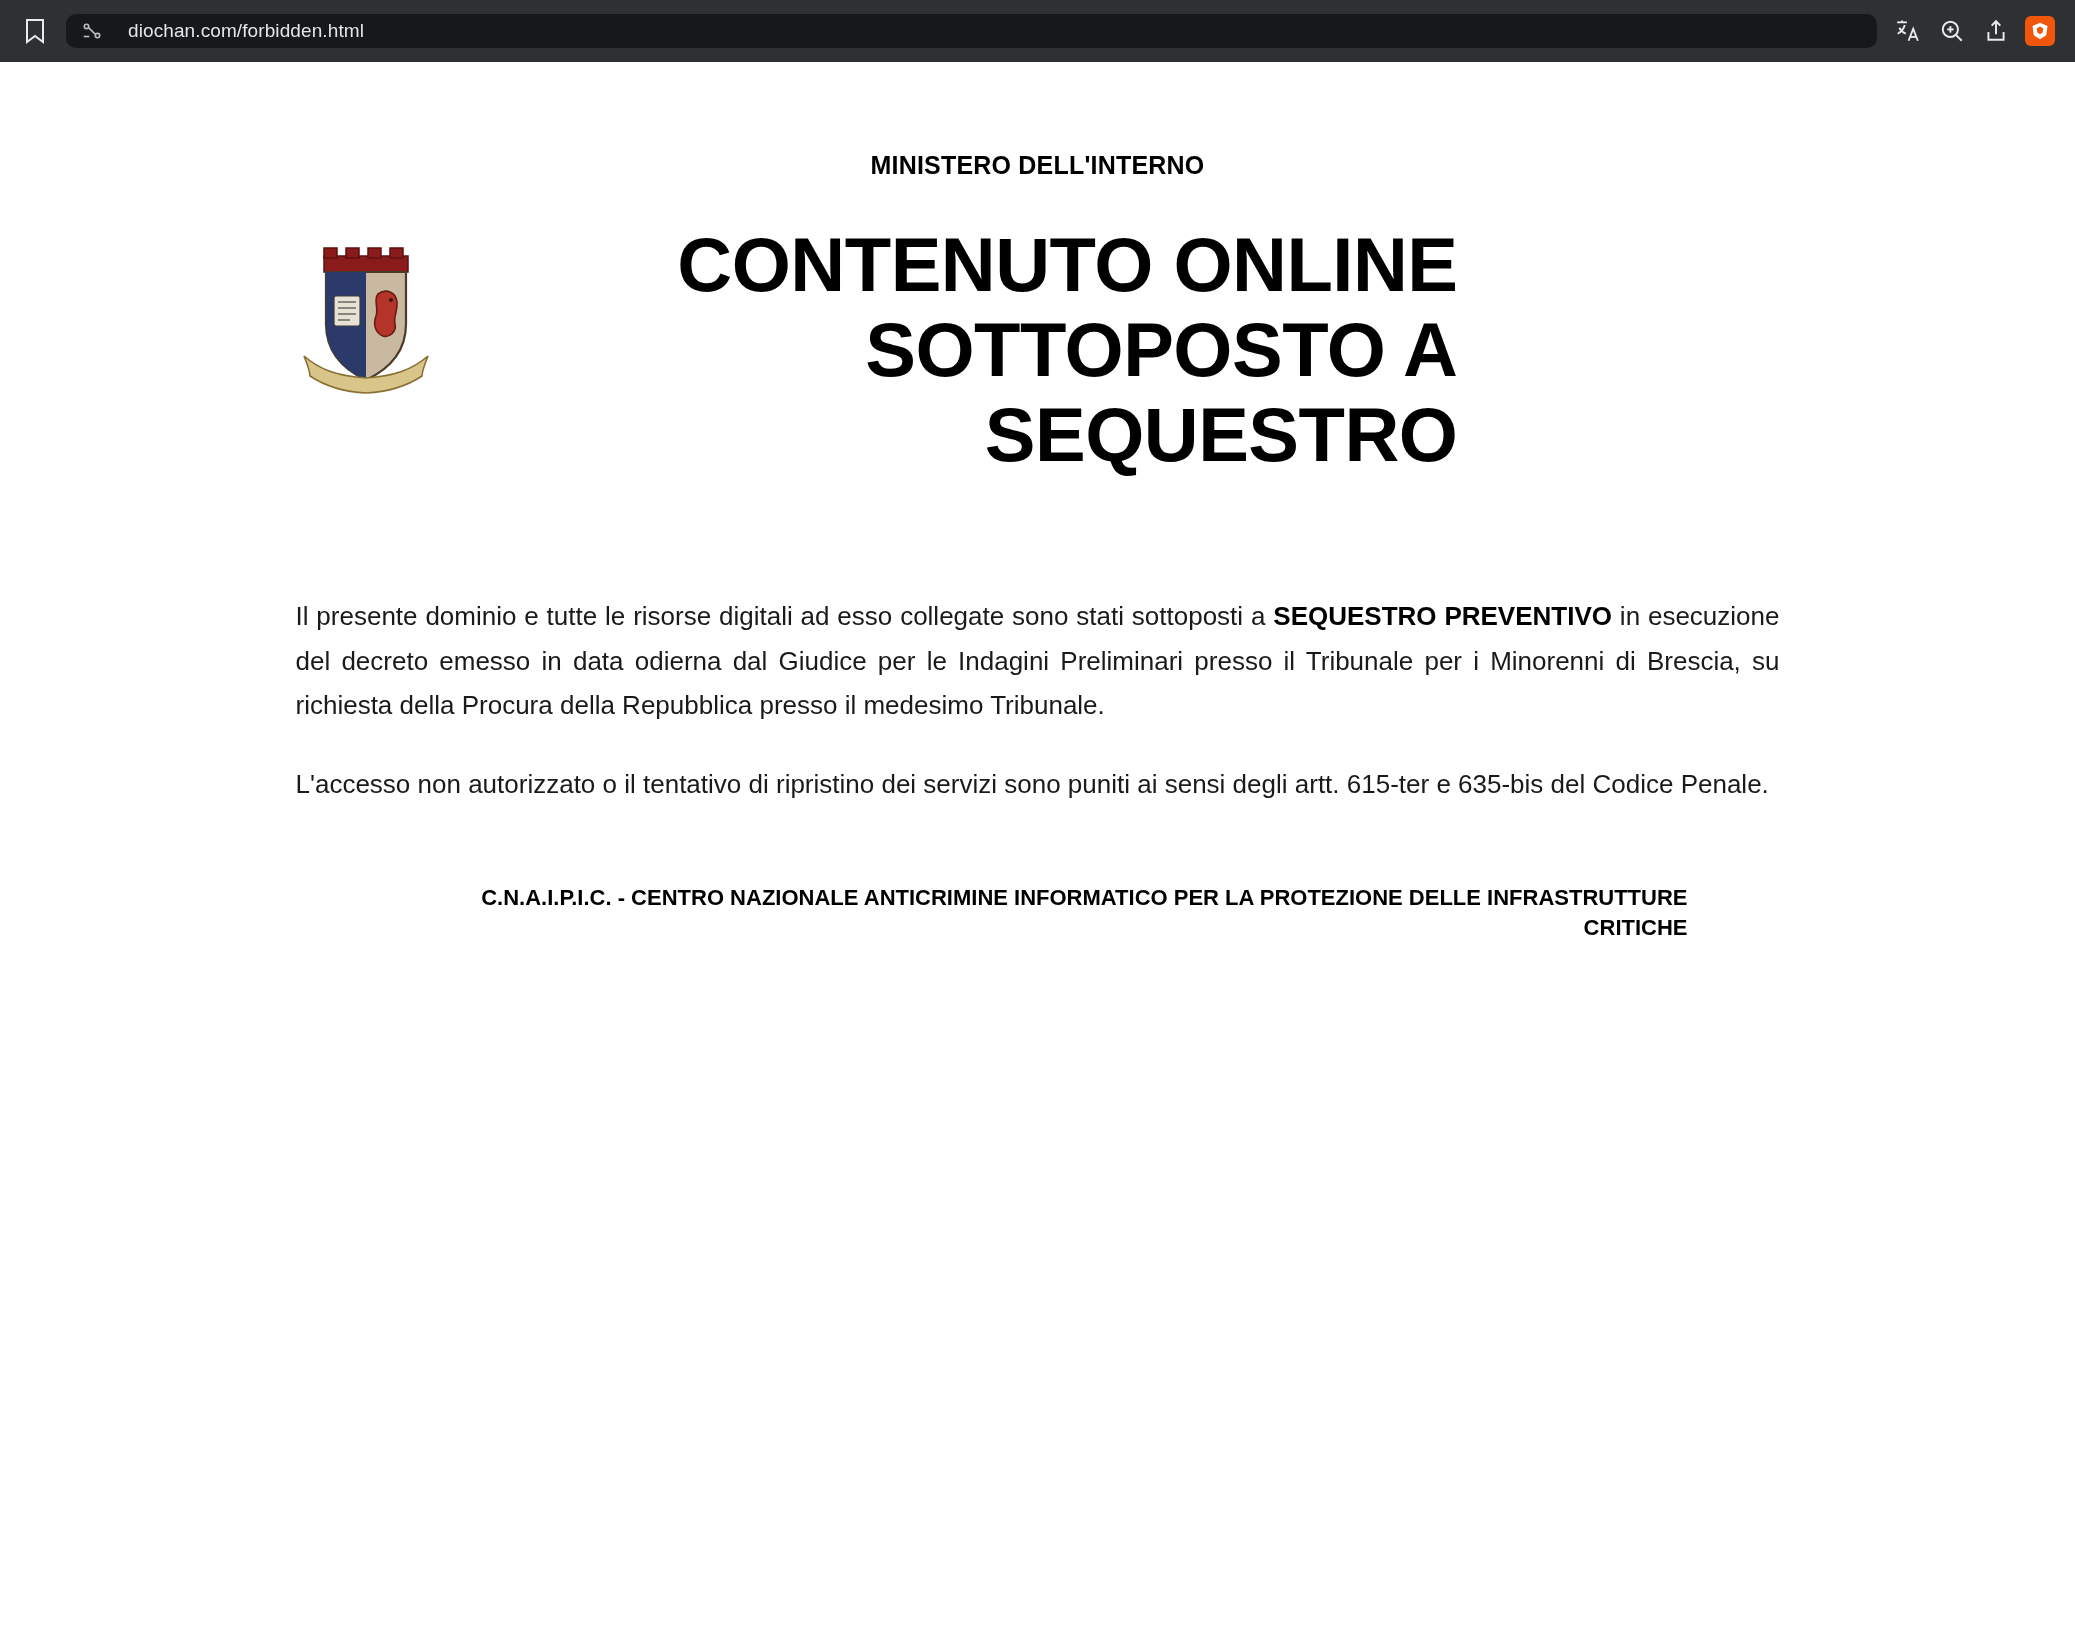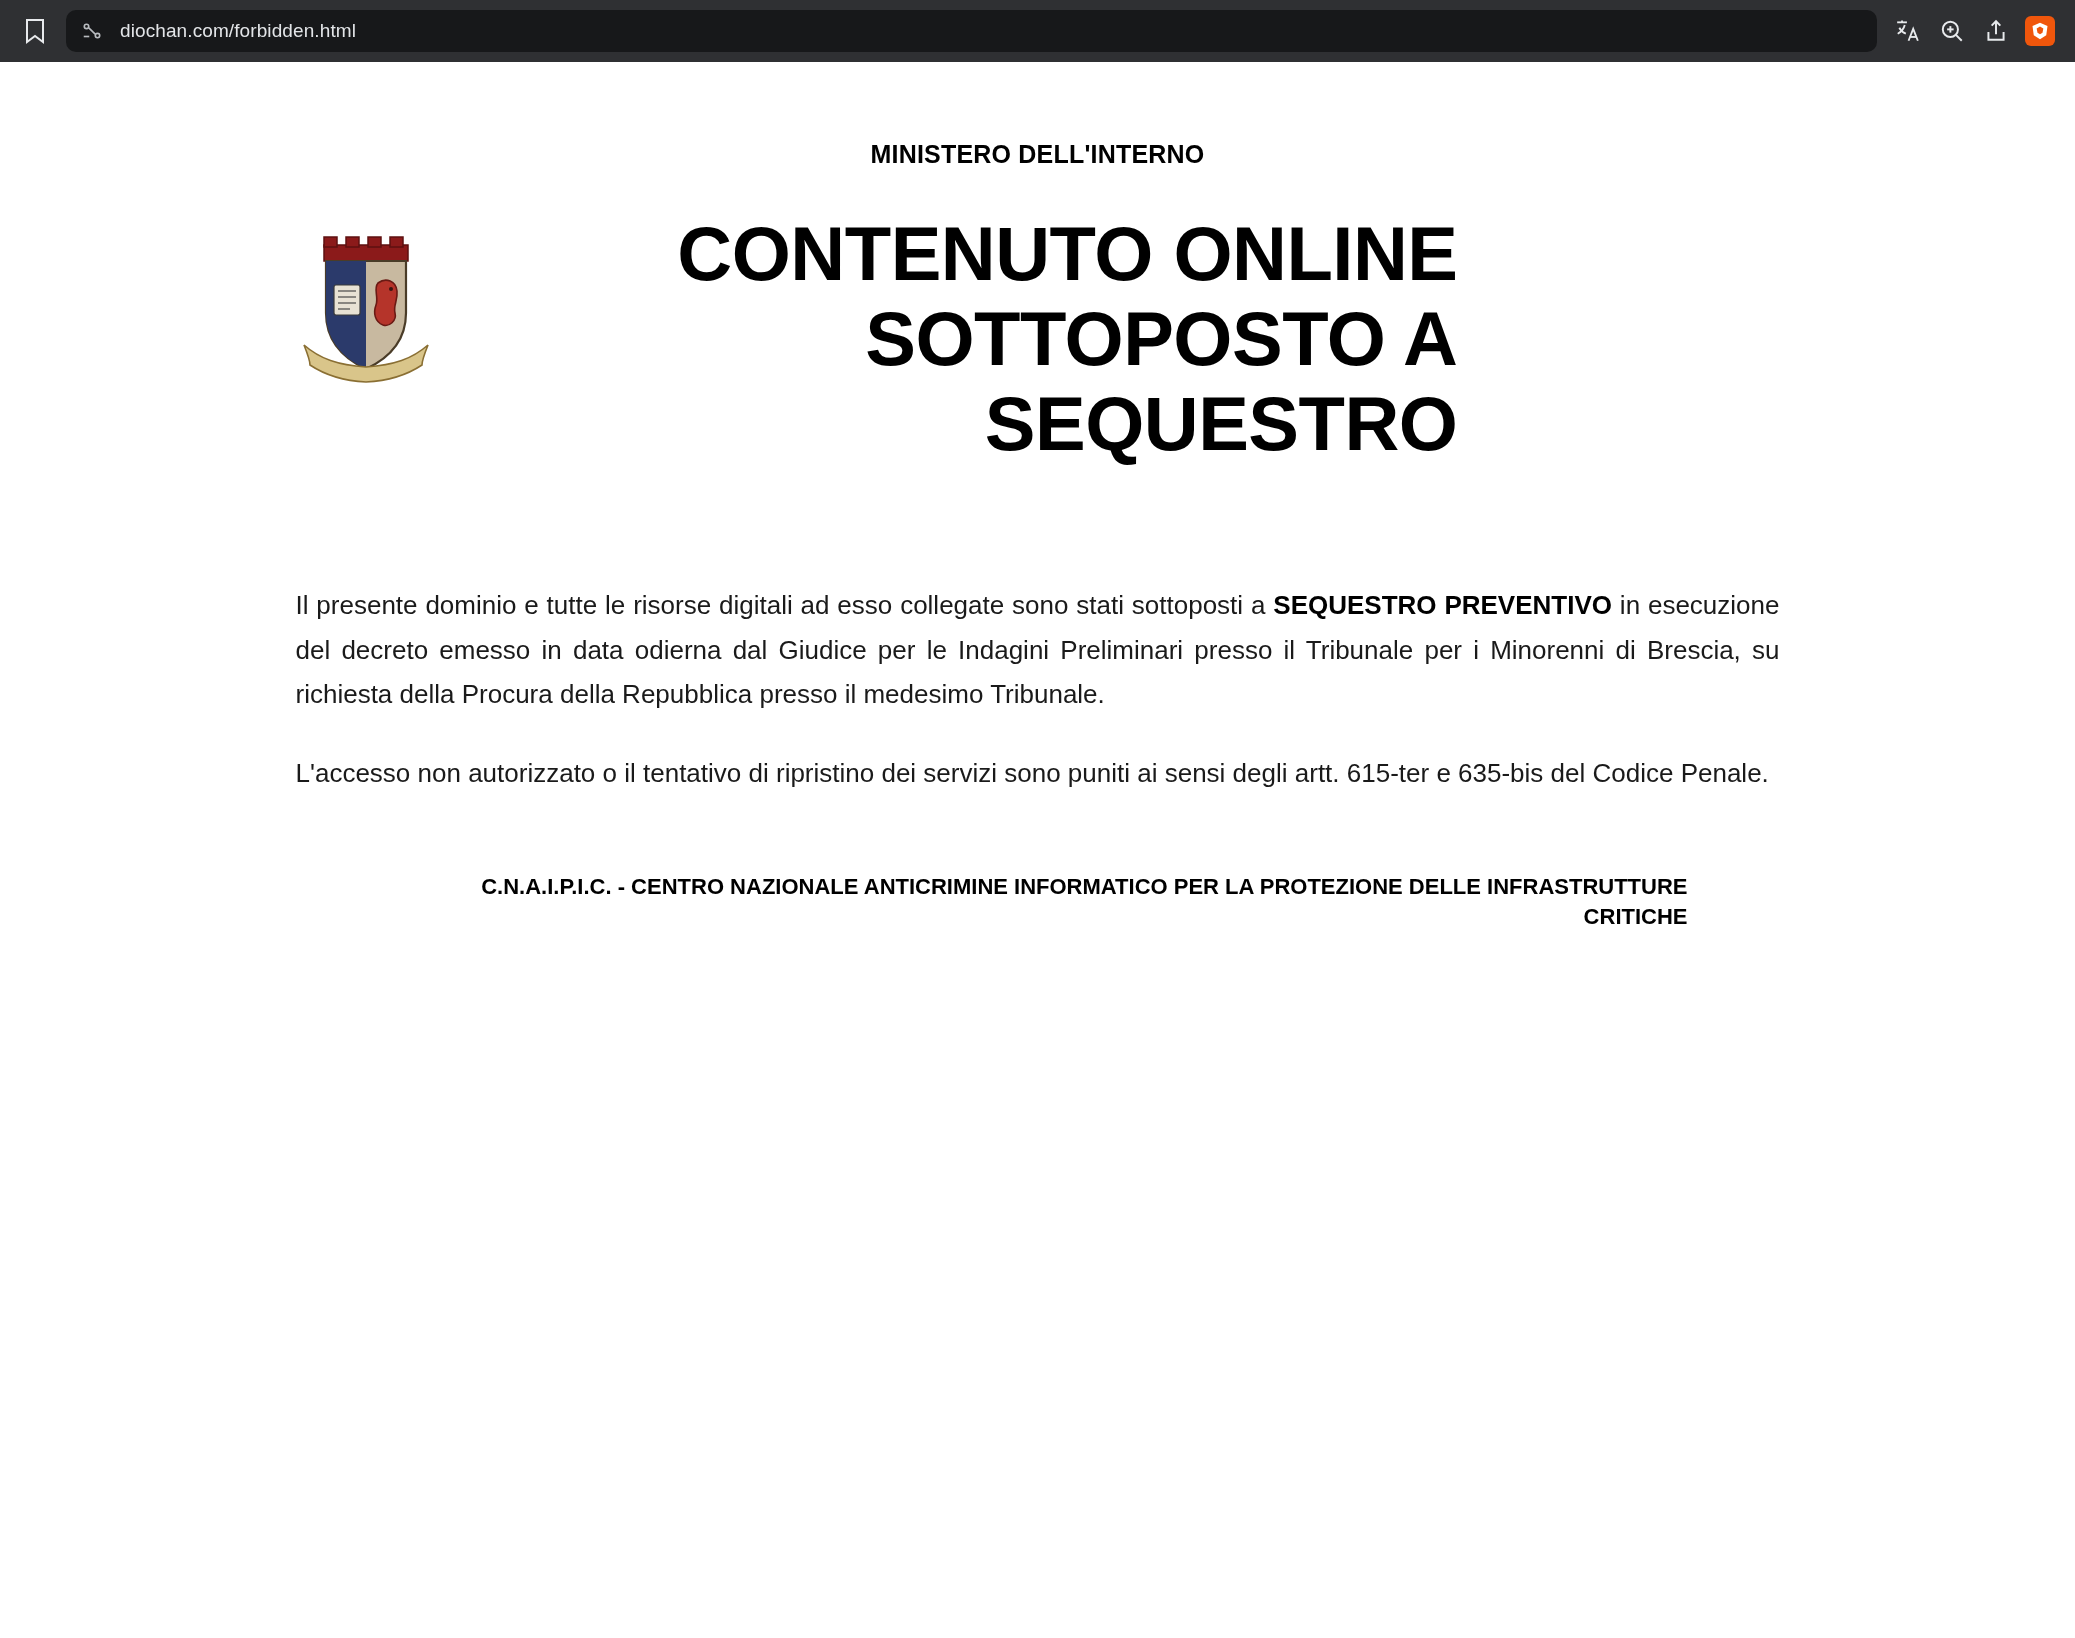--- a/index.html
+++ b/index.html
@@ -27,27 +27,27 @@
     display: flex;
     align-items: center;
     justify-content: center;
     color: #e8eaed;
     flex: 0 0 auto;
   }
   .chrome-icon svg { display: block; }
 
   .url-bar {
     flex: 1 1 auto;
-    height: 42px;
+    height: 34px;
     background: #17181a;
     border-radius: 10px;
     display: flex;
     align-items: center;
     padding: 0 14px;
-    gap: 16px;
+    gap: 24px;
     min-width: 0;
   }
   .url-text {
     color: #e3e5e8;
     font-size: 19px;
     white-space: nowrap;
     overflow: hidden;
     text-overflow: ellipsis;
     letter-spacing: 0.1px;
   }
@@ -71,21 +71,21 @@
   .page {
     width: 100%;
     height: calc(1638px - 62px);
     background: #ffffff;
     overflow: hidden;
     position: relative;
   }
 
   .content-wrap {
     width: 1540px;
-    margin: 0 auto;
+    margin: 11px auto;
     position: relative;
     padding-top: 76px;
   }
 
   .ministry-head {
     text-align: center;
     line-height: 1.32;
     color: #000;
   }
   .ministry-line1 {

